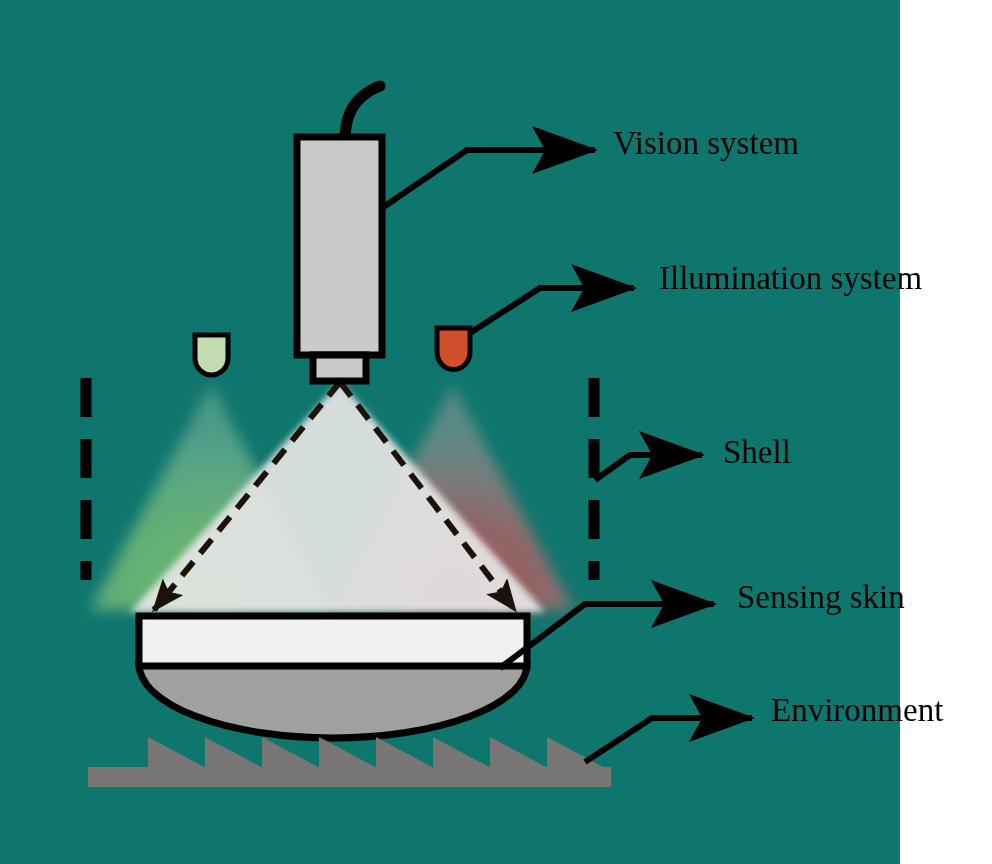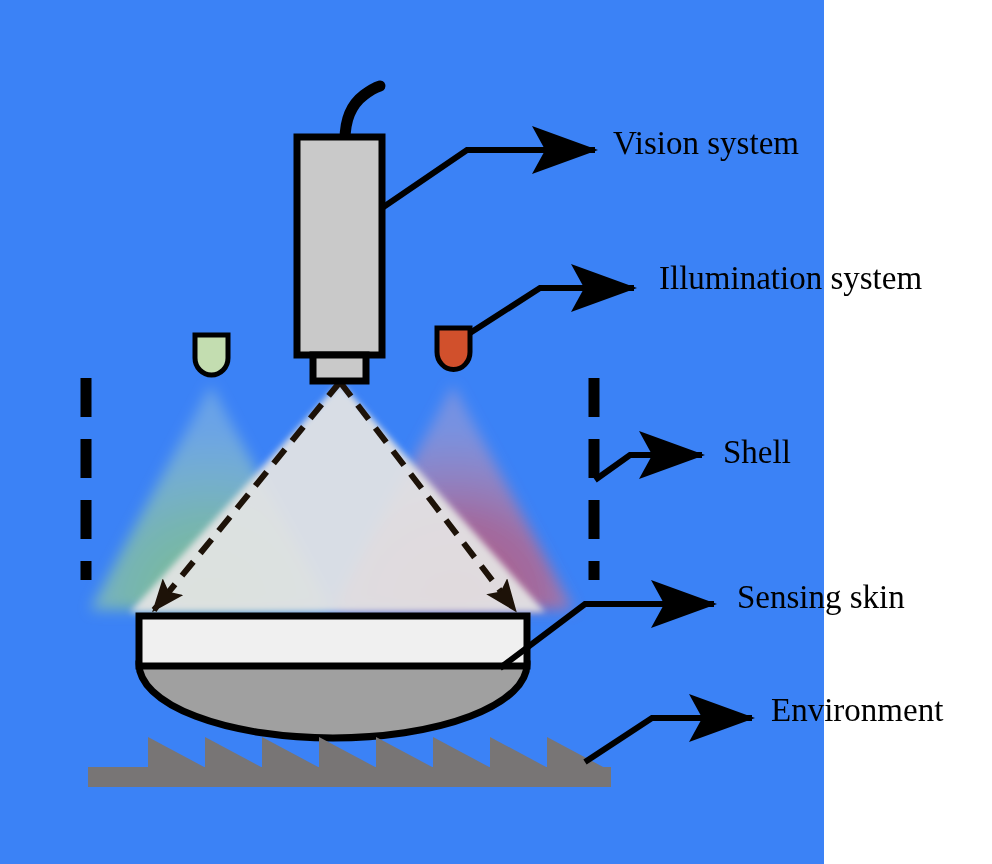--- a/index.html
+++ b/index.html
@@ -8,23 +8,23 @@
     background: #ffffff;
   }
   body {
     width: 992px;
     height: 864px;
     font-family: "Liberation Serif", serif;
     overflow: hidden;
   }
   #diagram-root {
     position: relative;
-    width: 824px;
+    width: 900px;
     height: 864px;
-    background: #3b82f6;
+    background: #0f766e;
   }
   svg.canvas {
     position: absolute;
     left: 0;
     top: 0;
     width: 992px;
     height: 864px;
     display: block;
   }
   .label-text {

